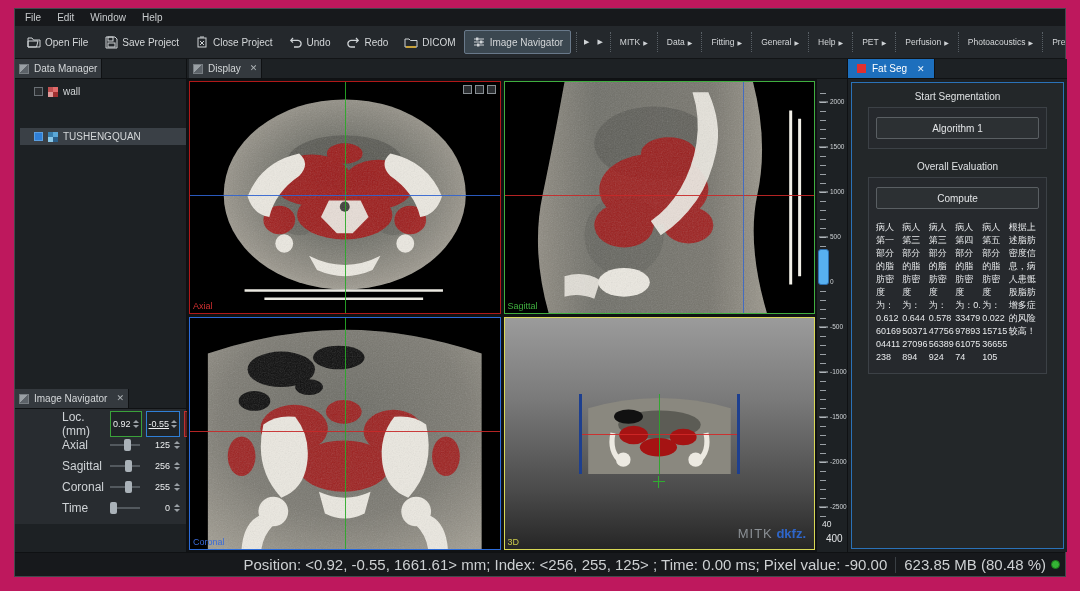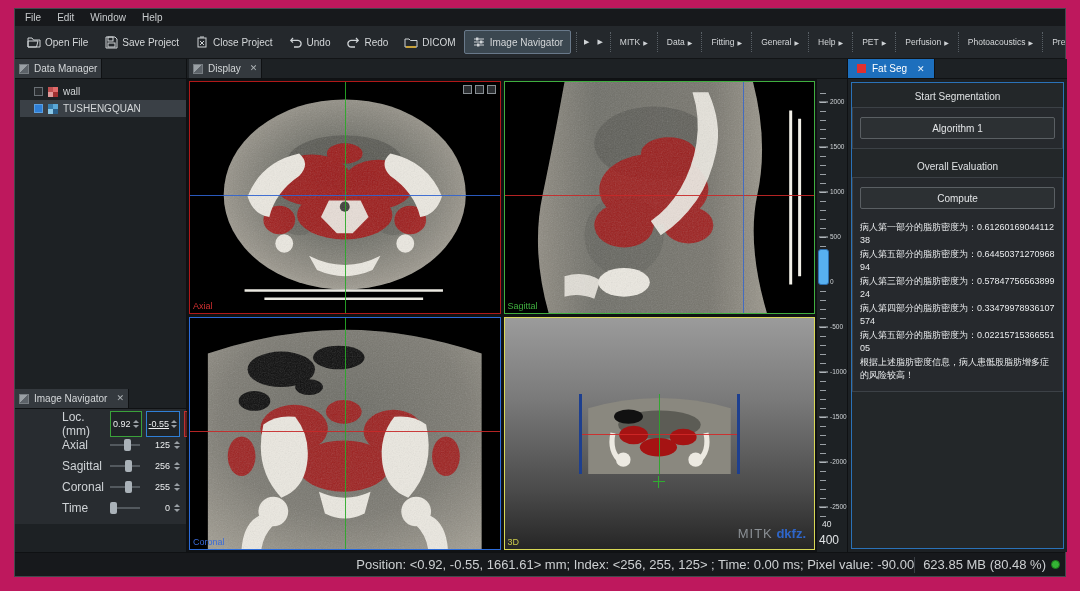--- a/index.html
+++ b/index.html
@@ -27,21 +27,21 @@
   .main { flex:1; display:flex; min-height:0; }
 
   
   .sidebar { width:172px; flex:none; display:flex; flex-direction:column; background:#1d2124; border-right:1px solid #0f1113; }
   .tabbar { height:20px; display:flex; align-items:stretch; border-bottom:1px solid #0f1113; flex:none; }
   .tab { display:flex; align-items:center; gap:5px; padding:0 4px; background:#34393e; color:#d4d7d9; font-size:10px; border-right:1px solid #0f1113; }
   .tab-icon { width:10px; height:10px; background:linear-gradient(135deg,#9aa0a5 50%, #5c6268 50%); border:1px solid #777d82; }
   .tab-close { margin-left:4px; color:#aeb3b6; font-size:9px; line-height:1; }
   .tree { padding:4px 0 0 5px; }
   .tree-row { display:flex; align-items:center; gap:5px; height:17px; font-size:10px; color:#d4d7d9; padding-left:14px; }
-  .tree-row.selected { background:#3a4046; }
+  .tree-row.selected { background:#3a4046;margin-top:28px; }
   .cb { width:9px; height:9px; border:1px solid #6a7075; background:#2a2d30; flex:none; }
   .cb.checked { background:#2f7fd6; border-color:#5b9fe0; }
   .node-icon { width:10px; height:10px; flex:none; }
   .node-icon.red { background:conic-gradient(#e06a6a 0 25%, #a03030 25% 50%, #e09a9a 50% 75%, #c05050 75%); }
   .node-icon.blue { background:conic-gradient(#5aa8d8 0 25%, #2a5f8a 25% 50%, #8ac8e8 50% 75%, #3a7fae 75%); }
   .sb-spacer { flex:1; }
 
   
   .imgnav { flex:none; margin-bottom:28px; }
   .imgnav-content { background:#282c30; padding:6px 6px 8px 6px; display:flex; flex-direction:column; gap:4px; }
@@ -90,37 +90,37 @@
   .wm-mitk { color:#8a8f94; letter-spacing:1px; }
   .wm-dkfz { color:#2f66c9; font-weight:bold; }
 
   
   .lwruler { width:30px; flex:none; position:relative; background:#1d2124; }
   .lw-ticks { position:absolute; left:3px; top:14px; width:6px; height:424px; background:repeating-linear-gradient(to bottom,#9aa0a5 0 1px, transparent 1px 9px); }
   .lw-label { position:absolute; left:13px; font-size:6.5px; color:#cfd3d6; transform:translateY(-50%); }
   .lw-label::before { content:""; position:absolute; left:-11px; top:50%; width:9px; height:1px; background:#c4c9cd; }
   .lw-handle { position:absolute; left:1px; top:170px; width:11px; height:36px; background:#57b0f0; border:1px solid #2d6fae; border-radius:3px; }
   .lw-level { position:absolute; left:5px; top:440px; font-size:8.5px; color:#e0e3e5; }
-  .lw-window { position:absolute; left:2px; top:454px; font-size:12px; color:#e0e3e5; }
+  .lw-window { position:absolute; left:9px; top:454px; font-size:10px; color:#e0e3e5; }
 
   
   .fatseg { width:220px; flex:none; display:flex; flex-direction:column; background:#1d2124; border-left:1px solid #0f1113; }
   .fs-tab { display:flex; align-items:center; gap:6px; padding:0 9px; background:#1d6fbd; color:#fff; font-size:10px; }
   .fs-sq { width:9px; height:9px; background:#e03030; flex:none; }
   .fs-close { color:#e8f2fb; font-size:9px; margin-left:4px; }
-  .fs-content { flex:1; margin:3px; border:1px solid #2a72b8; background:#232729; padding:8px 0; display:flex; flex-direction:column; gap:12px; overflow:hidden; }
+  .fs-content { flex:1; margin:3px; border:1px solid #2a72b8; background:#232729; padding:8px 16px; display:flex; flex-direction:column; gap:12px; overflow:hidden; }
   .section { display:flex; flex-direction:column; gap:5px; }
   .section-title { text-align:center; font-size:10px; color:#dfe2e4; }
   .section-box { border:1px solid #3c4146; background:#26292d; padding:9px 7px; display:flex; flex-direction:column; gap:8px; }
   .fs-btn { width:100%; height:22px; background:#2c3033; border:1px solid #5a5f63; color:#e3e5e7; font-size:10px; border-radius:2px; font-family:"Liberation Sans",sans-serif; }
-  .results { display:flex; flex-direction:column; gap:1px; margin-top:4px; }
+  .results { display:flex; flex-direction:row; gap:1px; margin-top:4px; }
   .result-line { font-size:9px; color:#e8eaec; line-height:13px; word-break:break-all; }
 
   
-  .statusbar { height:24px; flex:none; background:#17191c; border-top:1px solid #0f1113; display:flex; align-items:center; justify-content:flex-end; font-size:13px; color:#cdd0d2; padding-right:5px; }
+  .statusbar { height:24px; flex:none; background:#17191c; border-top:1px solid #0f1113; display:flex; align-items:center; justify-content:flex-end; font-size:15px; color:#cdd0d2; padding-right:5px; gap:8px; }
   .mem { display:flex; align-items:center; gap:5px; border-left:1px solid #3a3f44; padding-left:8px; height:16px; }
   .memdot { width:9px; height:9px; border-radius:50%; background:#35b335; border:1px solid #1c7a1c; flex:none; }
 </style>
 </head>
 <body>
 
 <div class="page">
   <div class="app">
 
     <div class="menubar">
@@ -561,21 +561,21 @@
             <div class="section-box">
               <button class="fs-btn">Algorithm 1</button>
             </div>
           </div>
           <div class="section">
             <span class="section-title">Overall Evaluation</span>
             <div class="section-box">
               <button class="fs-btn">Compute</button>
               <div class="results">
                 <div class="result-line">病人第一部分的脂肪密度为：0.6126016904411238</div>
-                <div class="result-line">病人第五部分的脂肪密度为：0.6445037127096894</div>
+                <div class="result-line">病人第三部分的脂肪密度为：0.6445037127096894</div>
                 <div class="result-line">病人第三部分的脂肪密度为：0.5784775656389924</div>
                 <div class="result-line">病人第四部分的脂肪密度为：0.33479978936107574</div>
                 <div class="result-line">病人第五部分的脂肪密度为：0.0221571536655105</div>
                 <div class="result-line">根据上述脂肪密度信息，病人患骶股脂肪增多症的风险较高！</div>
               </div>
             </div>
           </div>
         </div>
       </div>
     </div>

